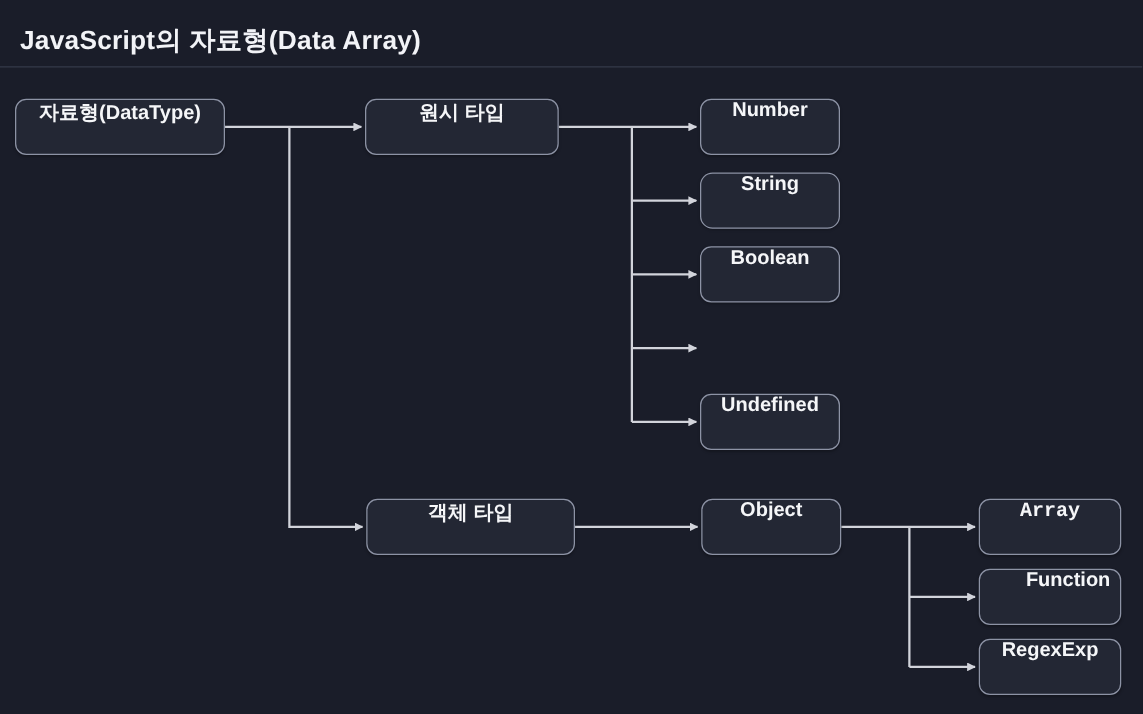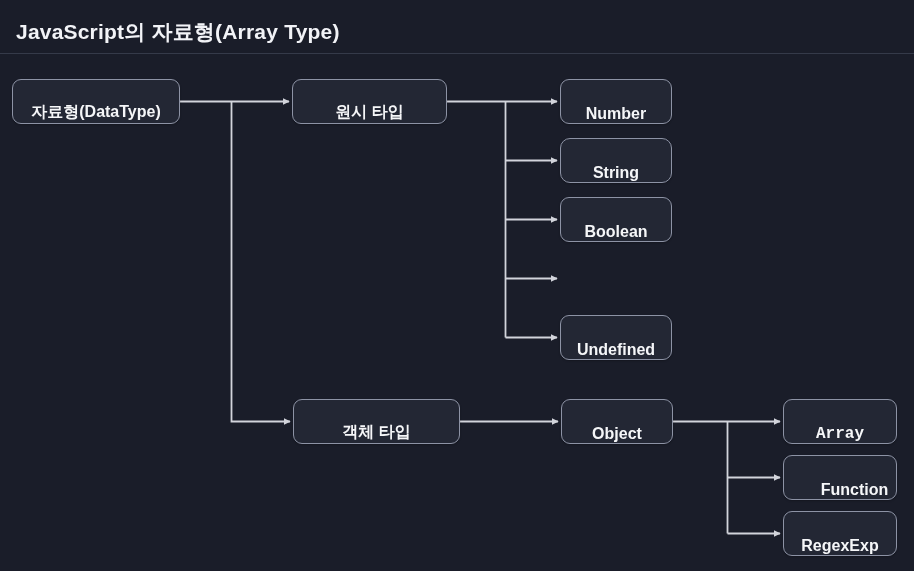--- a/index.html
+++ b/index.html
@@ -30,21 +30,21 @@
     background: #353a49;
   }
   .connectors {
     position: absolute;
     left: 0; top: 0;
     width: 914px; height: 571px;
   }
   .node {
     position: absolute;
     display: flex;
-    align-items: flex-end;
+    align-items: flex-start;
     justify-content: center;
     background: #232734;
     border: 1px solid #8d93a5;
     border-radius: 9px;
     color: #f5f6f8;
     font-size: 16px;
     font-weight: 600;
     white-space: nowrap;
     box-shadow: 0 1px 2px rgba(0,0,0,0.25);
   }
@@ -60,21 +60,21 @@
   .n-object    { left: 561px; top: 399px; width: 112px; height: 45px; }
   .n-array     { left: 783px; top: 399px; width: 114px; height: 45px; font-family: Liberation Mono, monospace; }
   .n-function  { left: 783px; top: 455px; width: 114px; height: 45px; padding-left: 29px; }
   .n-regexexp  { left: 783px; top: 511px; width: 114px; height: 45px; }
 </style>
 </head>
 <body>
 
 <div class="canvas">
 
-  <div class="title">JavaScript의 자료형(Array Type)</div>
+  <div class="title">JavaScript의 자료형(Data Array)</div>
   <div class="divider"></div>
 
   <svg class="connectors" width="914" height="571" viewBox="0 0 914 571" fill="none" xmlns="http://www.w3.org/2000/svg">
     <defs>
       <marker id="arrow" viewBox="0 0 10 10" markerWidth="7" markerHeight="7" refX="9" refY="5" orient="auto" markerUnits="userSpaceOnUse">
         <path d="M0,0 L10,5 L0,10 z" fill="#d2d4db"></path>
       </marker>
     </defs>
     <g stroke="#d2d4db" stroke-width="1.8">
 

